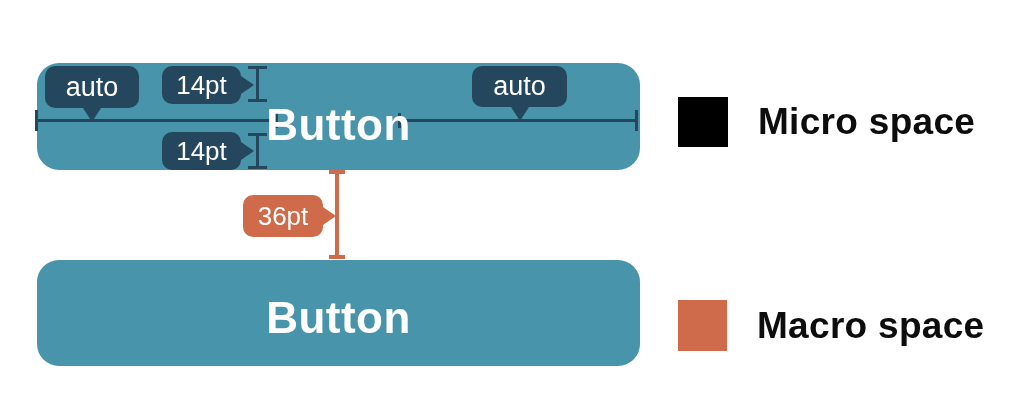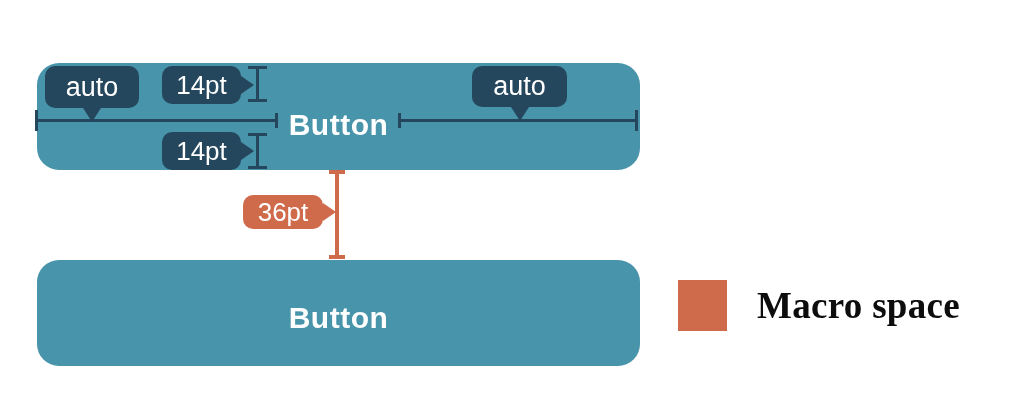--- a/index.html
+++ b/index.html
@@ -30,21 +30,21 @@
     background: var(--teal);
     border-radius: 22px;
     display: flex;
     align-items: center;
     justify-content: center;
   }
   .btn.top    { top: 63px;  height: 107px; }
   .btn.bottom { top: 260px; height: 106px; }
   .btn-label {
     color: #ffffff;
-    font-size: 30px;
+    font-size: 44px;
     font-weight: 700;
     letter-spacing: 0.5px;
     margin-top: 10px;
   }
   .btn.top .btn-label { position: relative; top: 3px; z-index: 3; }
 
   
   .mline {
     position: absolute;
     height: 3px;
@@ -76,21 +76,21 @@
     font-size: 27px;
     z-index: 4;
     text-align: center;
   }
   .bubble.navy   { background: var(--navy); }
   .bubble.orange { background: var(--orange); }
   .auto-left  { left: 45px;  top: 66px;  width: 94px; height: 42px; }
   .auto-right { left: 472px; top: 66px;  width: 95px; height: 41px; }
   .pt-top     { left: 162px; top: 66px;  width: 79px; height: 38px; font-size: 26px; }
   .pt-bottom  { left: 162px; top: 132px; width: 79px; height: 38px; font-size: 26px; }
-  .pt-gap     { left: 243px; top: 195px; width: 80px; height: 34px; font-size: 26px; }
+  .pt-gap     { left: 243px; top: 195px; width: 80px; height: 42px; font-size: 26px; }
 
   .tail-down::after {
     content: "";
     position: absolute;
     top: 100%;
     left: 50%;
     margin-left: -9px;
     border: 9px solid transparent;
     border-bottom: none;
     border-top: 14px solid var(--navy);
@@ -136,21 +136,21 @@
   }
 
   
   .legend-row {
     position: absolute;
     left: 678px;
     display: flex;
     align-items: center;
   }
   .legend-row.micro { top: 97px; }
-  .legend-row.macro { top: 280px; font-family: Liberation Serif, serif; }
+  .legend-row.macro { top: 300px; }
   .swatch { width: 50px; height: 50px; }
   .swatch.micro-sw { background: var(--black); }
   .swatch.macro-sw { background: var(--orange); height: 51px; width: 49px; }
   .legend-label {
     margin-left: 30px;
     font-size: 37px;
     font-weight: 700;
     color: var(--text);
     letter-spacing: 0.3px;
     white-space: nowrap;
@@ -190,18 +190,22 @@
 
   <div class="ibeam gap"></div>
   <div class="bubble orange pt-gap tail-right">
     <span>36pt</span>
   </div>
 
   <div class="btn bottom">
     <span class="btn-label">Button</span>
   </div>
 
+  <div class="legend-row micro">
+    <div class="swatch micro-sw"></div>
+    <div class="legend-label">Micro space</div>
+  </div>
   <div class="legend-row macro">
     <div class="swatch macro-sw"></div>
     <div class="legend-label">Macro space</div>
   </div>
 
 </div>
 
 </body></html>

